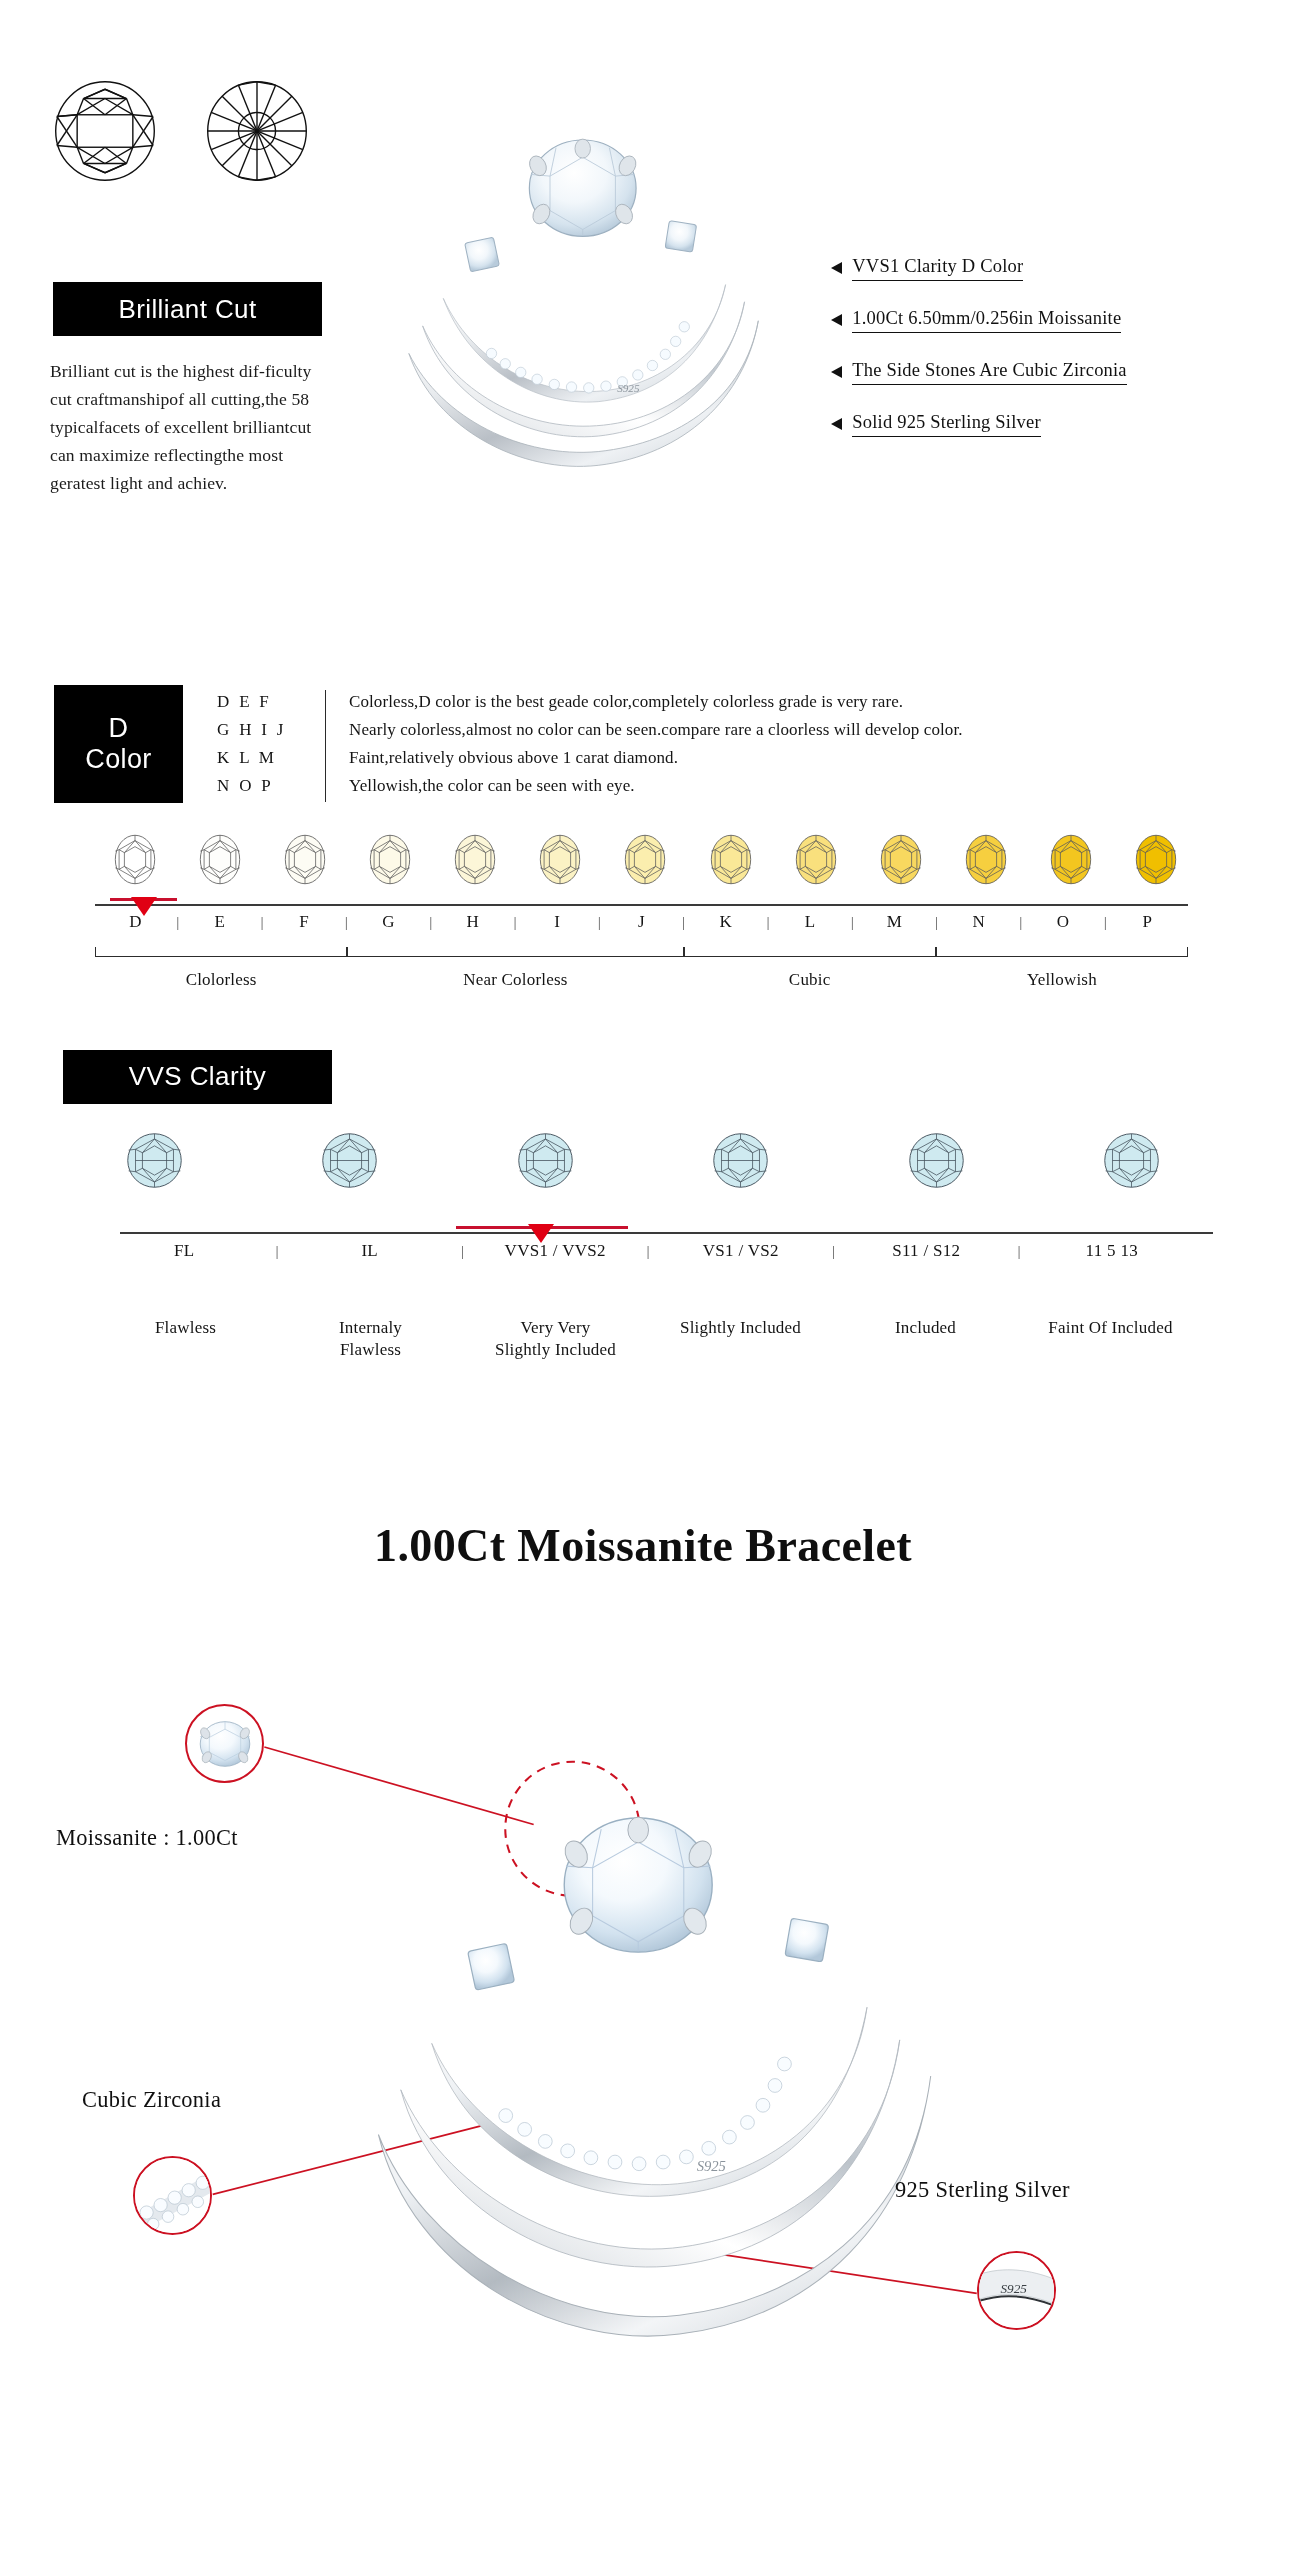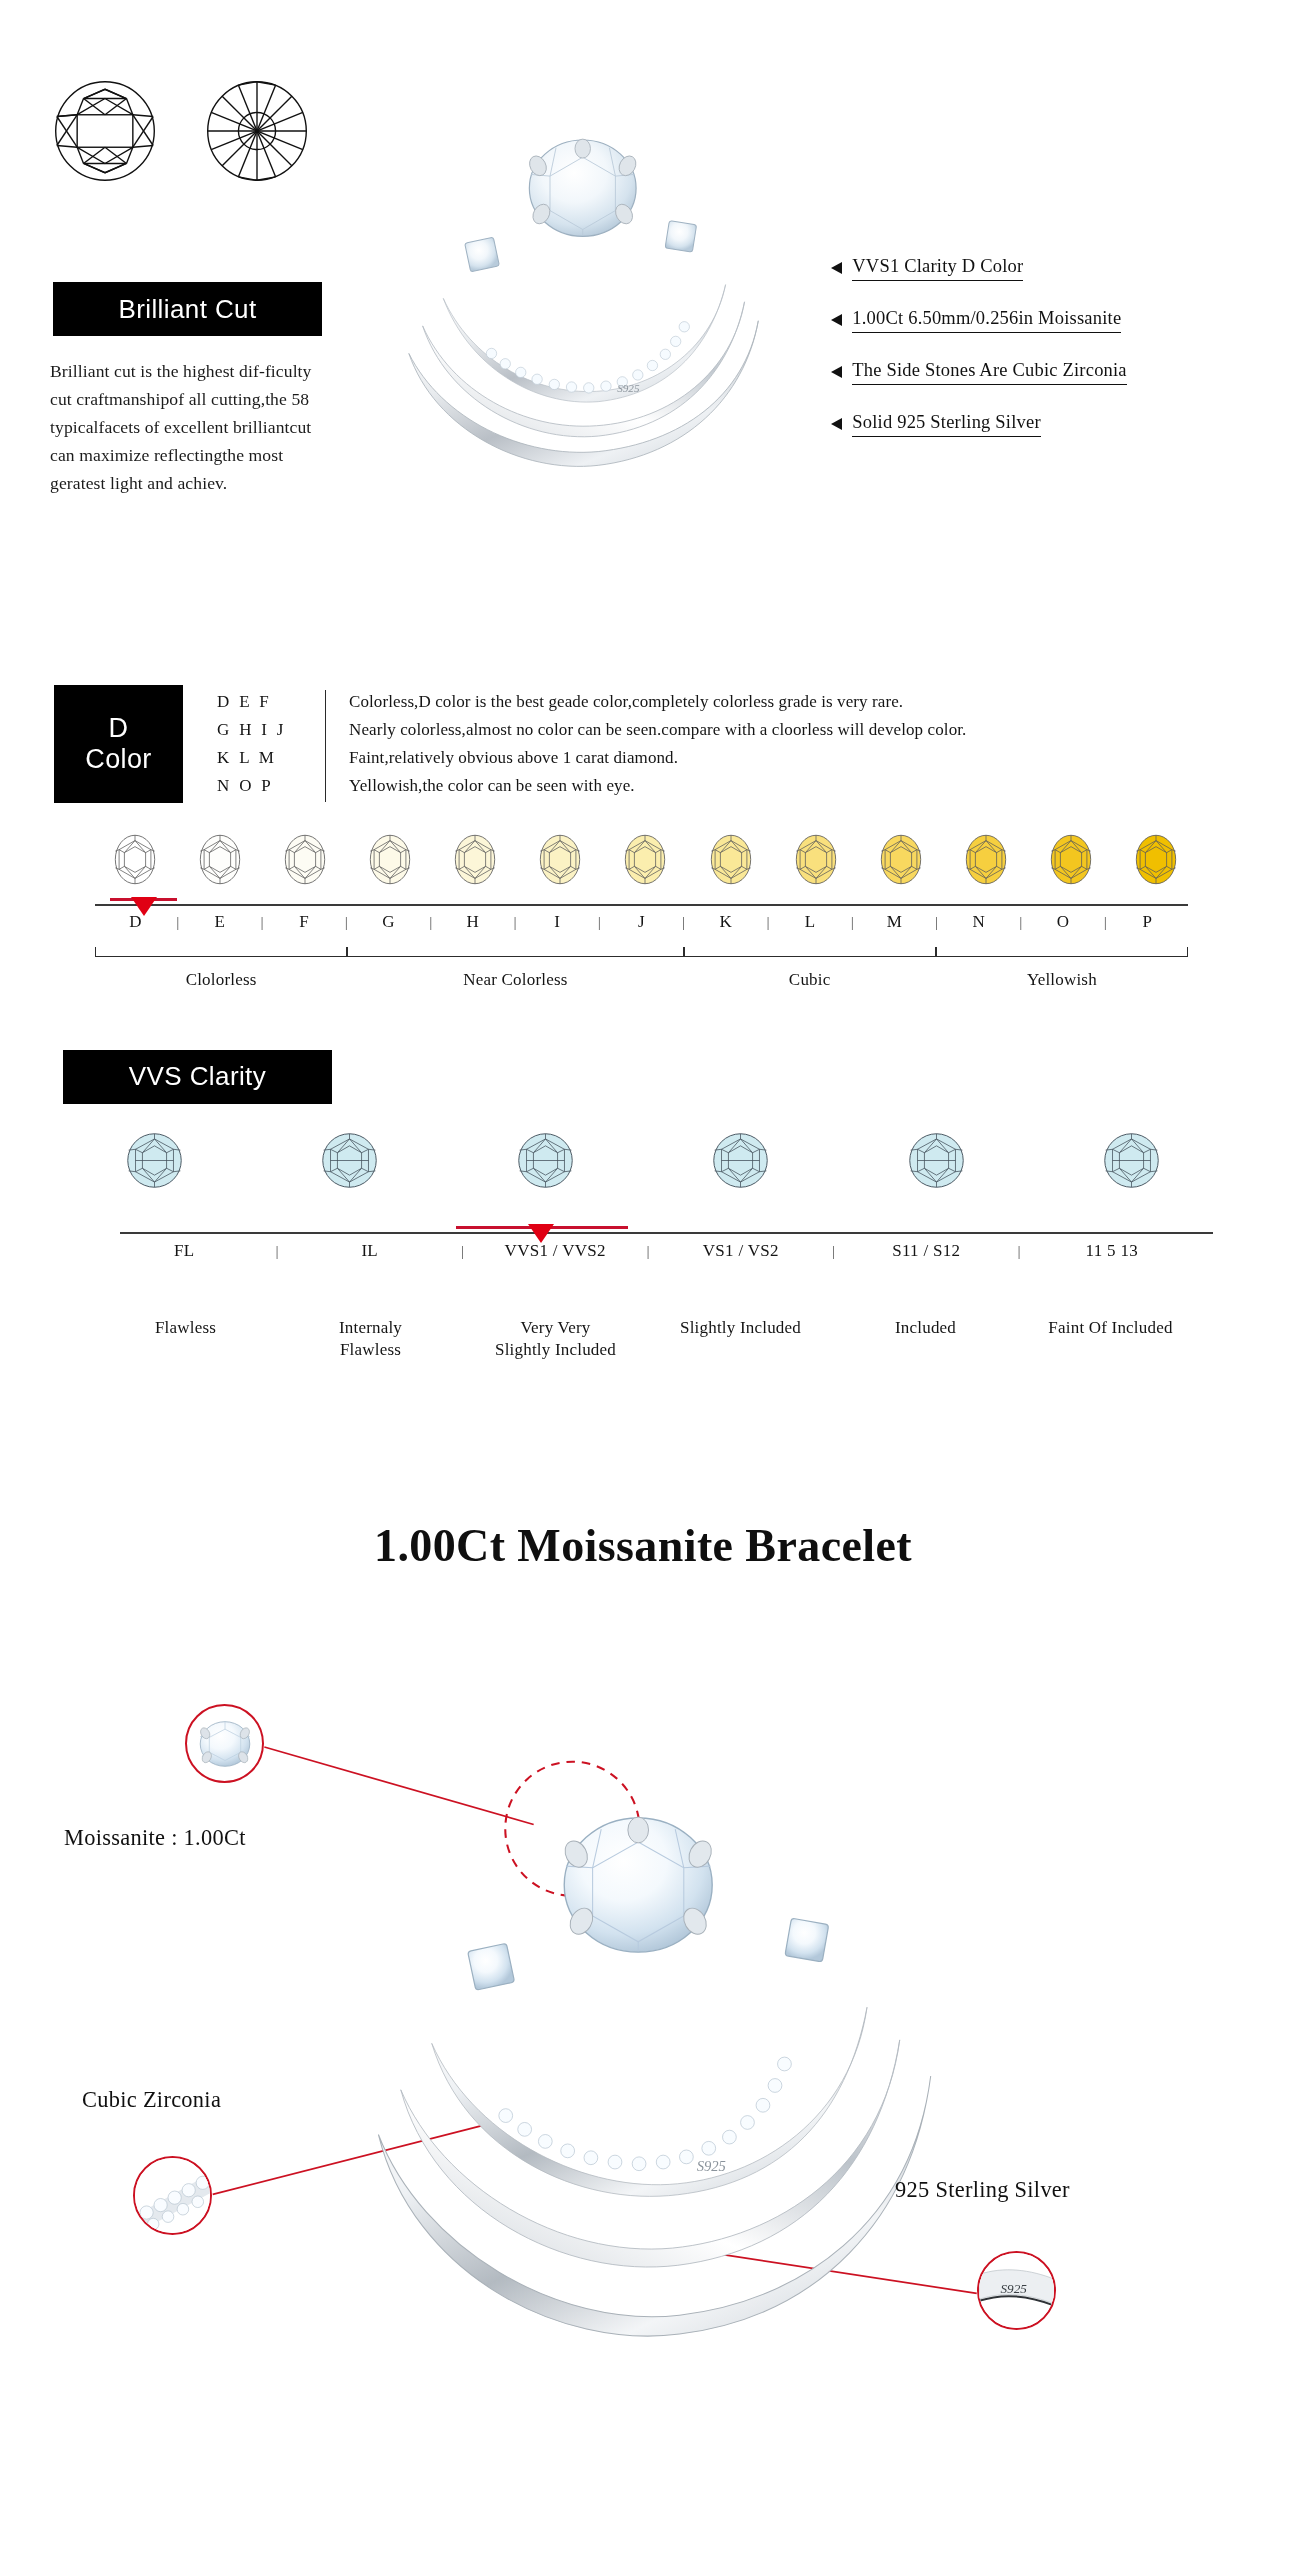--- a/index.html
+++ b/index.html
@@ -251,21 +251,21 @@
 
   #main-ring { left: 318px; top: 95px; width: 680px; height: 628px; }
 
   .callout-label {
     position: absolute;
     font-size: 22.4px;
     color: #101010;
     letter-spacing: 0.3px;
     white-space: nowrap;
   }
-  #label-moissanite { left: 56px; top: 164px; margin-left: 8px; }
+  #label-moissanite { left: 56px; top: 164px; }
   #label-cubic-zirconia { left: 82px; top: 426px; }
   #label-sterling-silver { left: 895px; top: 516px; }
 
   .magnifier {
     position: absolute;
     border: 2.2px solid #cc1122;
     border-radius: 50%;
     overflow: hidden;
     background: #ffffff;
   }
@@ -449,21 +449,21 @@
       <div>D E F</div>
       <div>G H I J</div>
       <div>K L M</div>
       <div>N O P</div>
     </div>
 
     <div class="abs" id="grade-divider"></div>
 
     <div class="abs" id="grade-descriptions">
       <div>Colorless,D color is the best geade color,completely colorless grade is very rare.</div>
-      <div>Nearly colorless,almost no color can be seen.compare with a cloorless will develop color.</div>
+      <div>Nearly colorless,almost no color can be seen.compare rare a cloorless will develop color.</div>
       <div>Faint,relatively obvious above 1 carat diamond.</div>
       <div>Yellowish,the color can be seen with eye.</div>
     </div>
 
     <div class="abs" id="color-swatch-row">
         <div class="color-gem"><svg viewBox="0 0 60 70" width="46" height="53">
             <ellipse cx="30" cy="35" rx="26" ry="32" fill="#ffffff" stroke="#5a5a5a" stroke-width="1.1"></ellipse>
             <g fill="none" stroke="#5a5a5a" stroke-width="1">
               <polygon points="30,10 51,22 51,48 30,60 9,48 9,22"></polygon>
               <polygon points="30,18 44,26 44,44 30,52 16,44 16,26"></polygon>

